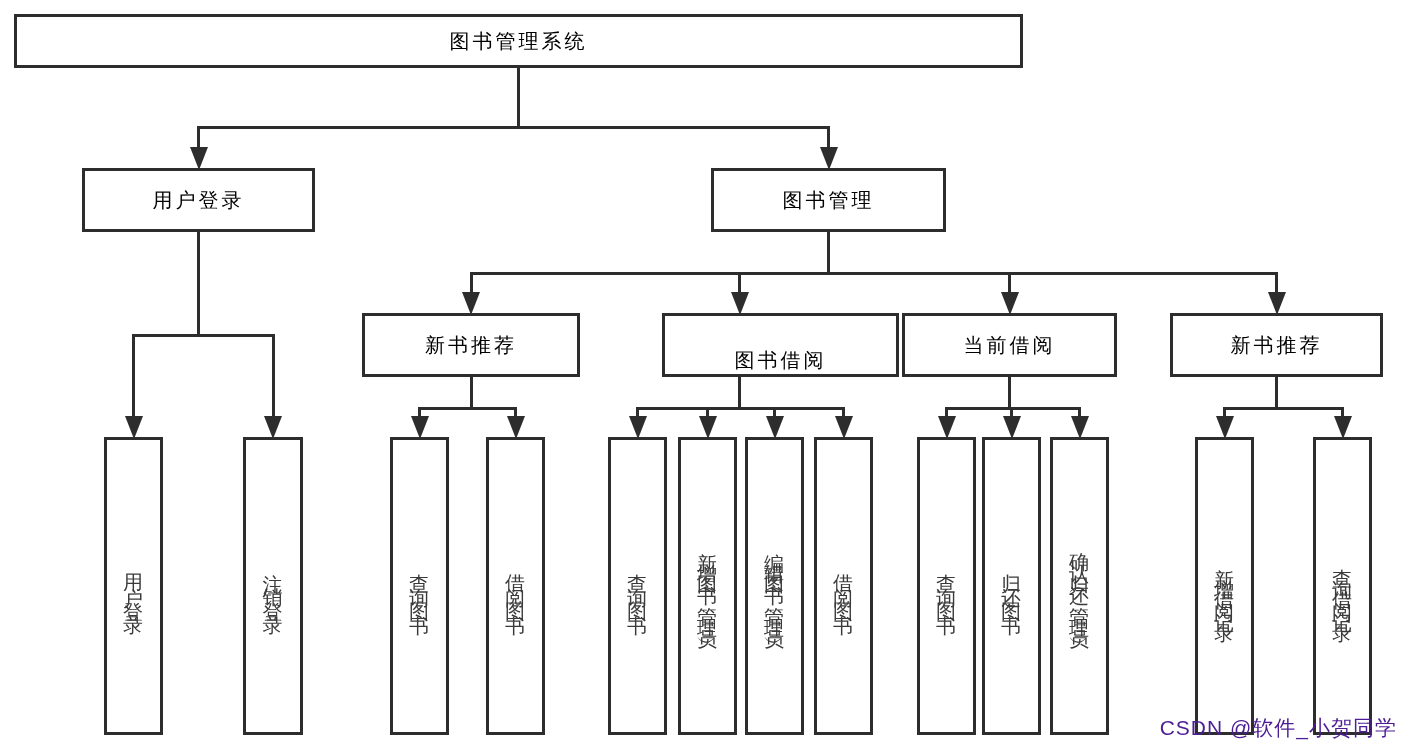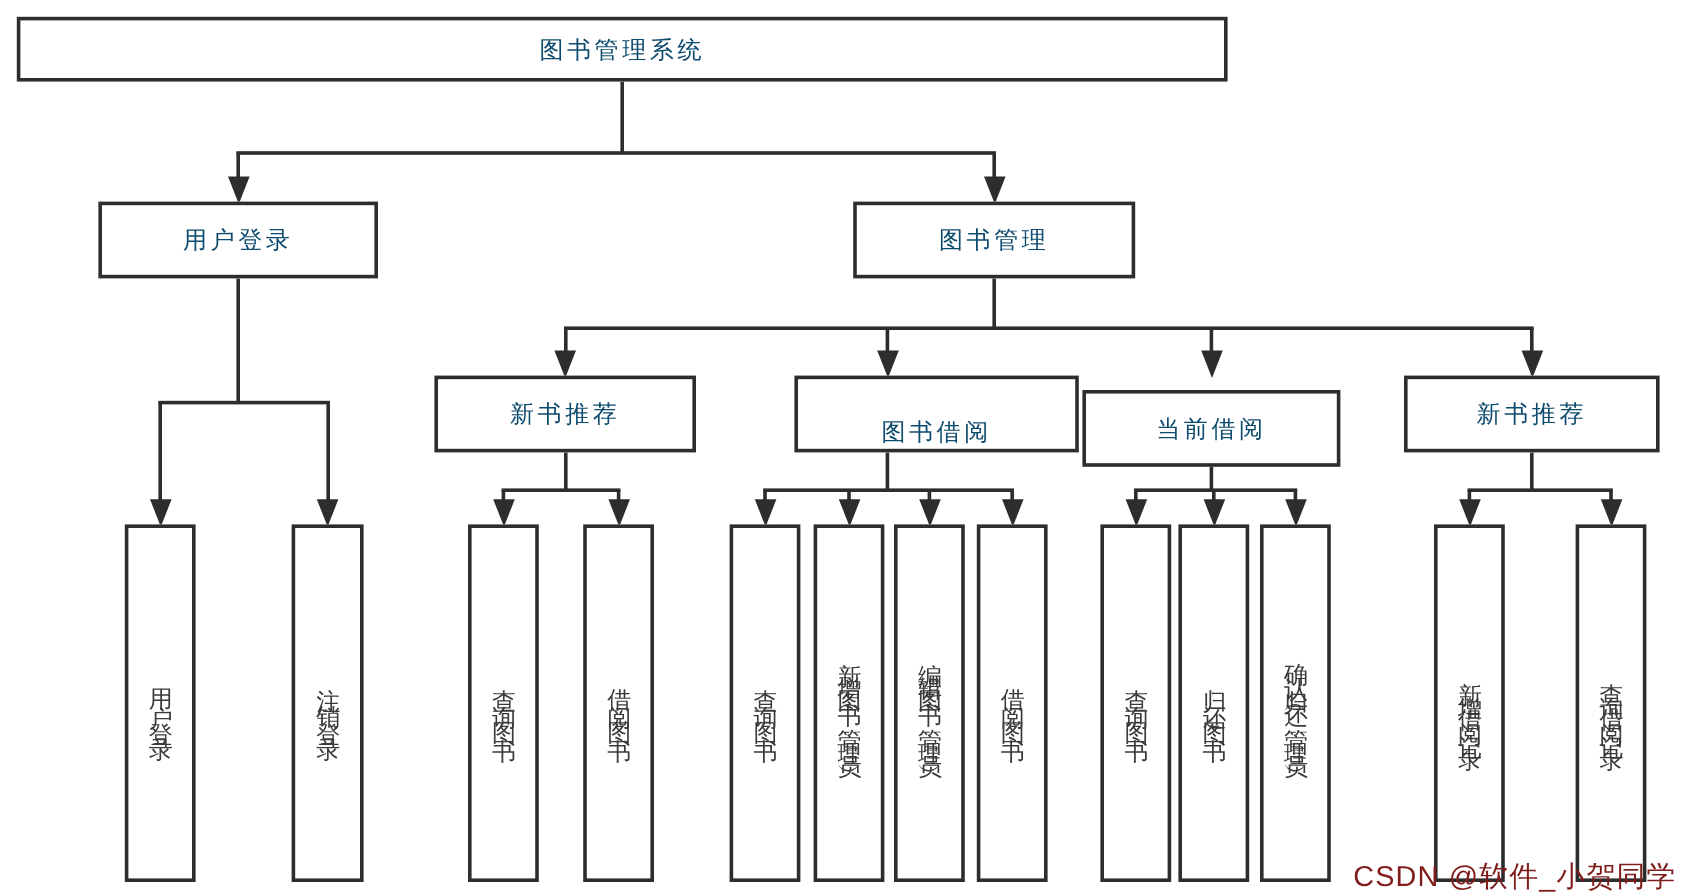--- a/index.html
+++ b/index.html
@@ -18,21 +18,21 @@
     background: #ffffff;
     display: flex;
     align-items: center;
     justify-content: center;
     color: #3a3a3a;
   }
   .hbox .label {
     font-size: 20px;
     letter-spacing: 3px;
     white-space: nowrap;
-    color: #0c4a6e;
+    color: #000000;
   }
   .vbox {
     writing-mode: vertical-rl;
   }
   .vbox .label {
     font-size: 20px;
     letter-spacing: 11px;
     line-height: 1;
     color: #3a3a3a;
   }
@@ -46,23 +46,23 @@
     width: 0;
     height: 0;
     border-left: 9px solid transparent;
     border-right: 9px solid transparent;
     border-top: 23px solid #2d2d2d;
   }
   .watermark {
     position: absolute;
     top: 714px;
     right: 8px;
-    font-size: 24px;
+    font-size: 21px;
     letter-spacing: 1px;
-    color: #7f1d1d;
+    color: #4c1d95;
     white-space: nowrap;
   }
 </style>
 </head>
 <body>
 
 <div id="canvas">
   <div id="edges-layer">
       <div class="line" style="left: 517px; top: 68px; width: 3px; height: 59px;"></div>
       <div class="line" style="left: 197px; top: 125.5px; width: 633px; height: 3px;"></div>
@@ -126,21 +126,21 @@
       </div>
       <div class="node hbox" style="left: 711px; top: 168px; width: 235px; height: 64px; text-align: right;">
         <span class="label">图书管理</span>
       </div>
       <div class="node hbox" style="left: 362px; top: 313px; width: 218px; height: 64px;">
         <span class="label">新书推荐</span>
       </div>
       <div class="node hbox" style="left: 662px; top: 313px; width: 237px; height: 64px; align-items: flex-end;">
         <span class="label">图书借阅</span>
       </div>
-      <div class="node hbox" style="left: 902px; top: 313px; width: 215px; height: 64px; margin-top: 12px;">
+      <div class="node hbox" style="left: 902px; top: 313px; width: 215px; height: 64px;">
         <span class="label">当前借阅</span>
       </div>
       <div class="node hbox" style="left: 1170px; top: 313px; width: 213px; height: 64px;">
         <span class="label">新书推荐</span>
       </div>
       <div class="node vbox" style="left: 104px; top: 437px; width: 59px; height: 298px;">
         <span class="label spread">用户登录</span>
       </div>
       <div class="node vbox" style="left: 243px; top: 437px; width: 60px; height: 298px;">
         <span class="label spread">注销登录</span>

